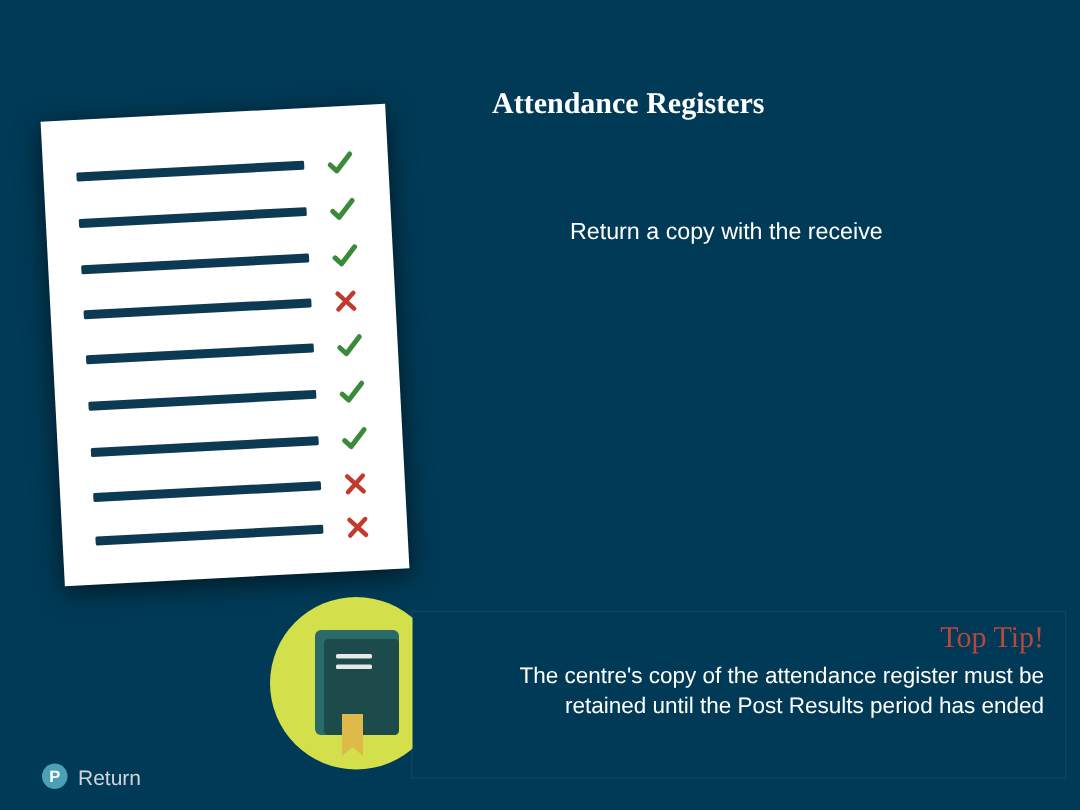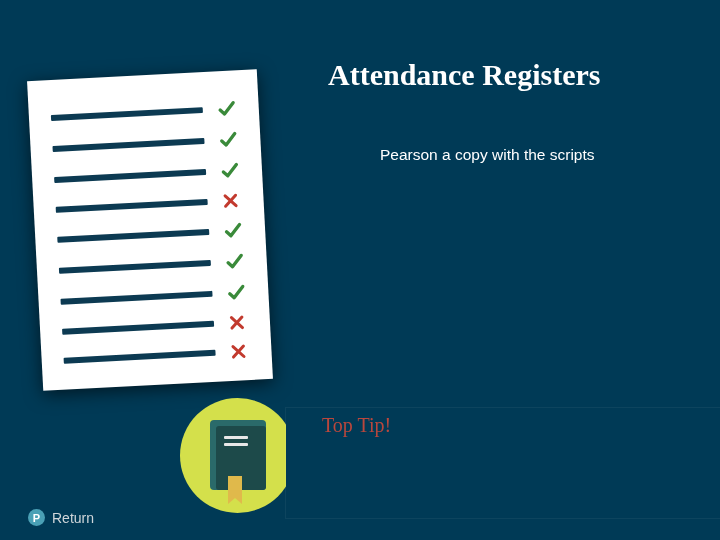--- a/index.html
+++ b/index.html
@@ -1,29 +1,29 @@
 <!DOCTYPE html>
 <html><head>
 <meta charset="utf-8">
 <style>
   * { margin: 0; padding: 0; box-sizing: border-box; }
   body { width: 720px; height: 540px; background: #003a56; font-family: Arial, sans-serif; position: relative; overflow: hidden; }
   
-  .page-title { position: absolute; top: 58px; left: 328px; color: #fff; font-family: "Times New Roman", serif; font-weight: bold; font-size: 30px; }
+  .page-title { position: absolute; top: 58px; left: 328px; color: #fff; font-family: "Times New Roman", serif; font-weight: bold; font-size: 20px; }
 
   .bullets { position: absolute; top: 145px; left: 380px; width: 290px; color: #fff; font-size: 15.5px; line-height: 1.35; }
   .bullets p { margin-bottom: 22px; }
 
   .register-sheet { position: absolute; top: 75px; left: 35px; width: 230px; height: 310px; background: #fff; box-shadow: 0 4px 18px rgba(0,0,0,0.6); transform: rotate(-3deg); padding: 28px 20px 20px 22px; }
   .row { display: flex; align-items: center; margin-bottom: 11px; }
   .line { flex: 1; height: 6px; background: #0c3a52; border-radius: 1px; margin-right: 14px; }
   .mark { width: 22px; text-align: center; }
   .mark svg { display: block; }
 
-  .tip-box { position: absolute; top: 408px; left: 286px; width: 435px; height: 110px; background: #003a56; outline: 1px solid rgba(255,255,255,0.05); padding: 6px 14px 10px 36px; }
+  .tip-box { position: absolute; top: 408px; left: 275px; width: 435px; height: 110px; background: #003a56; outline: 1px solid rgba(255,255,255,0.05); padding: 6px 14px 10px 36px; text-align: right; }
   .tip-title { color: #b9473d; font-family: "Times New Roman", serif; font-size: 20px; margin-bottom: 4px; }
   .tip-body { color: #fff; font-size: 15px; line-height: 1.3; }
 
   .tip-icon-wrap { position: absolute; top: 398px; left: 180px; width: 115px; height: 115px; }
   .tip-circle { width: 115px; height: 115px; border-radius: 50%; background: #d4e04b; position: relative; }
   .book { position: absolute; top: 22px; left: 30px; width: 56px; height: 70px; }
   .book-back { position: absolute; top: 0; left: 0; width: 56px; height: 70px; background: #2a6a6a; border-radius: 4px; }
   .book-front { position: absolute; top: 6px; left: 6px; width: 50px; height: 64px; background: #1d4a4a; border-radius: 3px; }
   .book-lines { position: absolute; top: 16px; left: 14px; width: 24px; }
   .book-lines div { height: 3px; background: #e8e8e8; margin-bottom: 4px; border-radius: 1px; }
@@ -32,21 +32,21 @@
 
   .brand { position: absolute; bottom: 14px; left: 28px; display: flex; align-items: center; color: #cfd6da; font-size: 14px; }
   .brand-badge { width: 17px; height: 17px; border-radius: 50%; background: #4aa0b5; margin-right: 7px; display: flex; align-items: center; justify-content: center; color: #fff; font-weight: bold; font-size: 11px; }
 </style>
 </head>
 <body>
 
 <h1 class="page-title">Attendance Registers</h1>
 
 <div class="bullets">
-  <p>Pearson a copy with the scripts</p>
+  <p>Return a copy with the receive</p>
 </div>
 
 <div class="register-sheet" id="register-sheet">
     <div class="row">
       <div class="line"></div>
       <div class="mark">
         <svg width="20" height="20" viewBox="0 0 24 24">
           <path d="M4 13 L9 18 L20 5" stroke="#3a8a3a" stroke-width="4" fill="none" stroke-linecap="round" stroke-linejoin="round"></path>
         </svg>
       </div>
@@ -126,18 +126,19 @@
           <div></div>
           <div></div>
         </div>
       <div class="ribbon"></div>
     </div>
   </div>
 </div>
 
 <div class="tip-box">
   <div class="tip-title">Top Tip!</div>
+  <div class="tip-body">The centre's copy of the attendance register must be retained until the Post Results period has ended</div>
 </div>
 
 <div class="brand">
   <div class="brand-badge">P</div>
   <span>Return</span>
 </div>
 
 </body></html>

